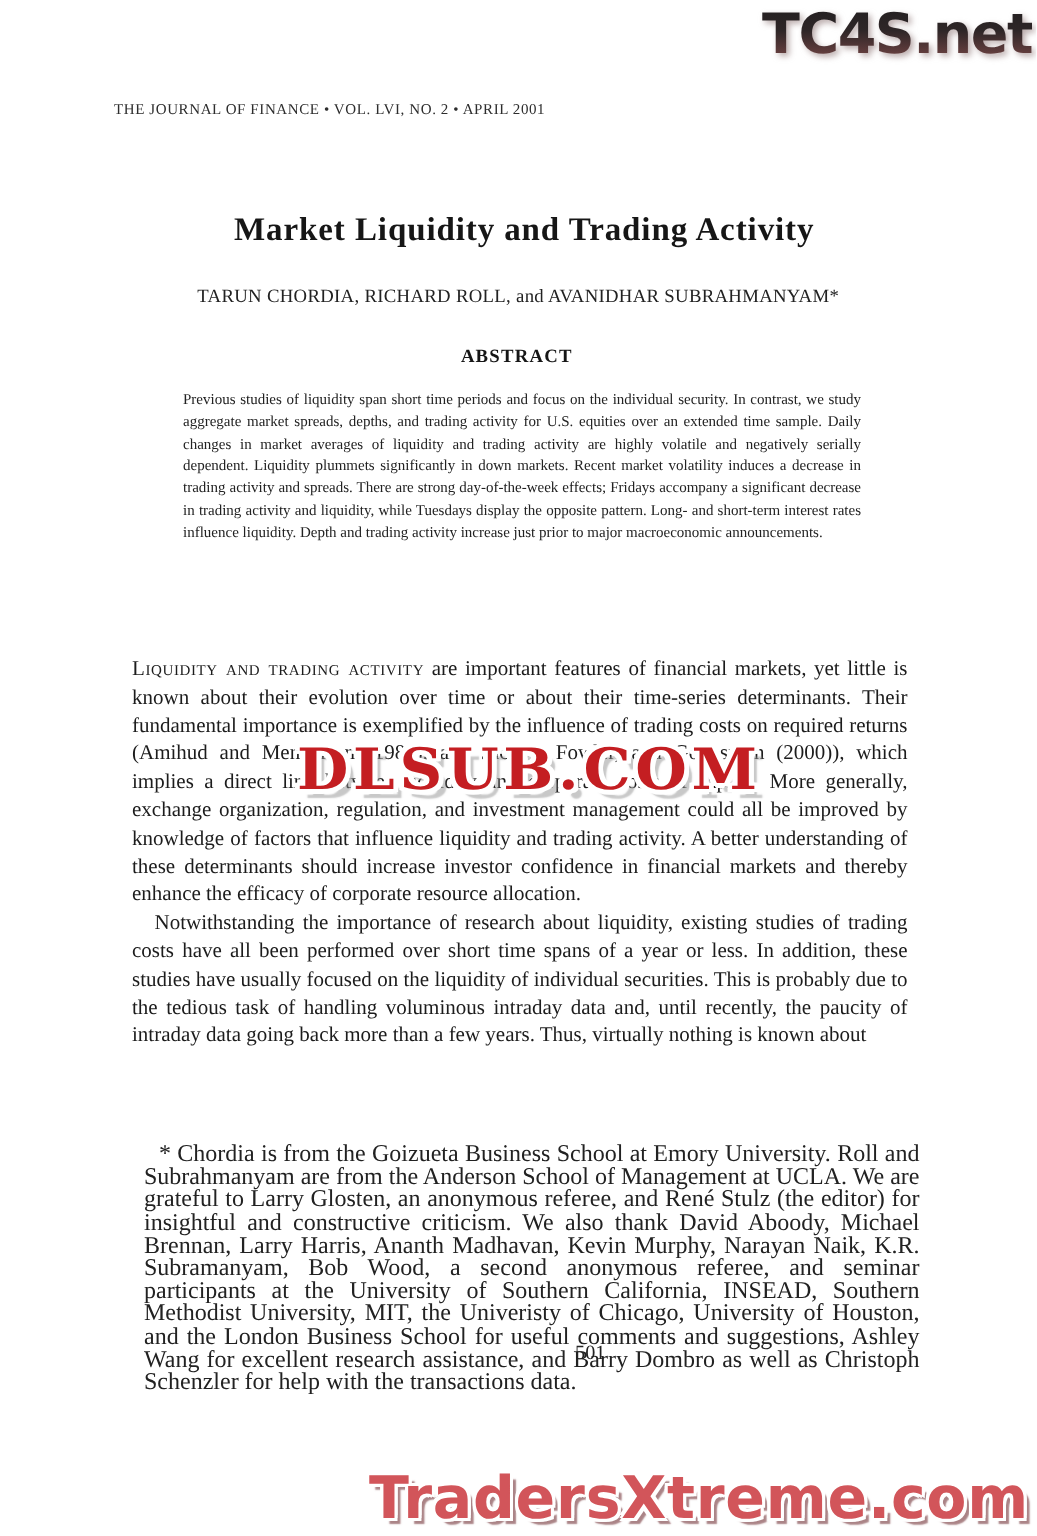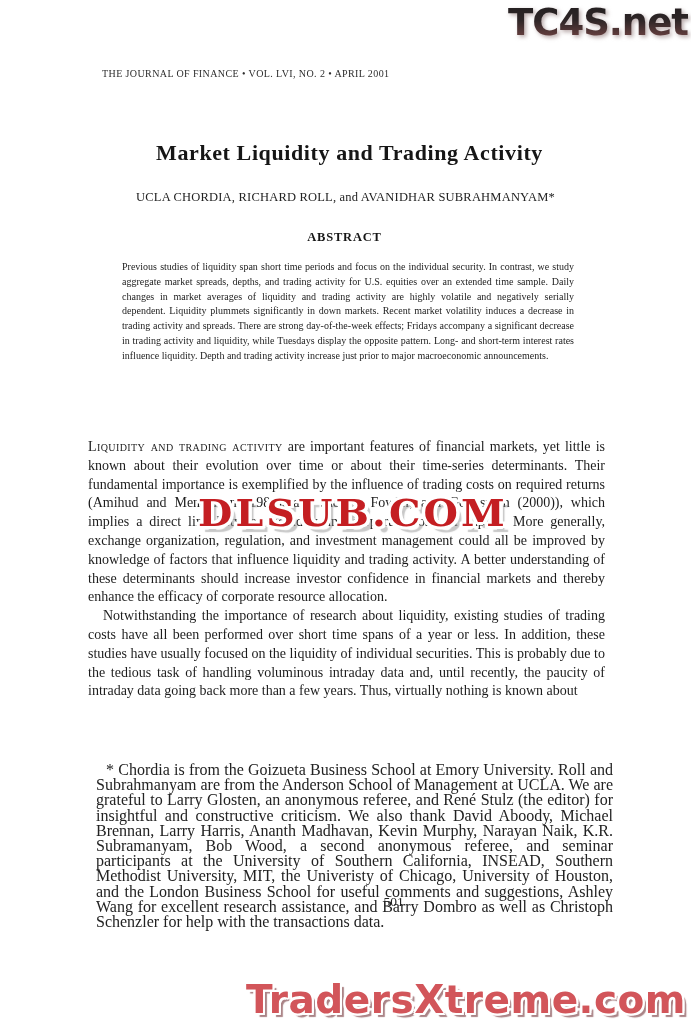--- a/index.html
+++ b/index.html
@@ -7,21 +7,21 @@
     position: relative;
     width: 691px;
     height: 1024px;
     background: #ffffff;
     overflow: hidden;
     font-family: "Liberation Serif", serif;
     color: #1e1e1e;
   }
   .journal-header {
     position: absolute;
-    left: 102px;
+    left: 76px;
     top: 68px;
     font-size: 10px;
     letter-spacing: 0.4px;
     color: #2d2d2d;
     white-space: nowrap;
   }
   .title {
     position: absolute;
     left: 0;
     top: 136px;
@@ -152,21 +152,21 @@
 </style>
 </head>
 <body>
 
 <div class="page">
 
   <div class="journal-header">THE JOURNAL OF FINANCE • VOL. LVI, NO. 2 • APRIL 2001</div>
 
   <h1 class="title">Market Liquidity and Trading Activity</h1>
 
-  <div class="authors">UCLA CHORDIA, RICHARD ROLL, and AVANIDHAR SUBRAHMANYAM*</div>
+  <div class="authors">TARUN CHORDIA, RICHARD ROLL, and AVANIDHAR SUBRAHMANYAM*</div>
 
   <div class="abstract-heading">ABSTRACT</div>
 
   <div class="abstract">Previous studies of liquidity span short time periods and focus on the individual security. In contrast, we study aggregate market spreads, depths, and trading activity for U.S. equities over an extended time sample. Daily changes in market averages of liquidity and trading activity are highly volatile and negatively serially dependent. Liquidity plummets significantly in down markets. Recent market volatility induces a decrease in trading activity and spreads. There are strong day-of-the-week effects; Fridays accompany a significant decrease in trading activity and liquidity, while Tuesdays display the opposite pattern. Long- and short-term interest rates influence liquidity. Depth and trading activity increase just prior to major macroeconomic announcements.</div>
 
   <div class="body-text">
     <p class="para1"><span class="lead-smallcaps">Liquidity and trading activity</span><span> are important features of financial markets, yet little is known about their evolution over time or about their time-series determinants. Their fundamental importance is exemplified by the influence of trading costs on required returns (Amihud and Mendelson (1986), and Jacoby, Fowler, and Gottesman (2000)), which implies a direct link between liquidity and corporate costs of capital. More generally, exchange organization, regulation, and investment management could all be improved by knowledge of factors that influence liquidity and trading activity. A better understanding of these determinants should increase investor confidence in financial markets and thereby enhance the efficacy of corporate resource allocation.</span></p>
     <p class="para2">Notwithstanding the importance of research about liquidity, existing studies of trading costs have all been performed over short time spans of a year or less. In addition, these studies have usually focused on the liquidity of individual securities. This is probably due to the tedious task of handling voluminous intraday data and, until recently, the paucity of intraday data going back more than a few years. Thus, virtually nothing is known about</p>
   </div>
 

